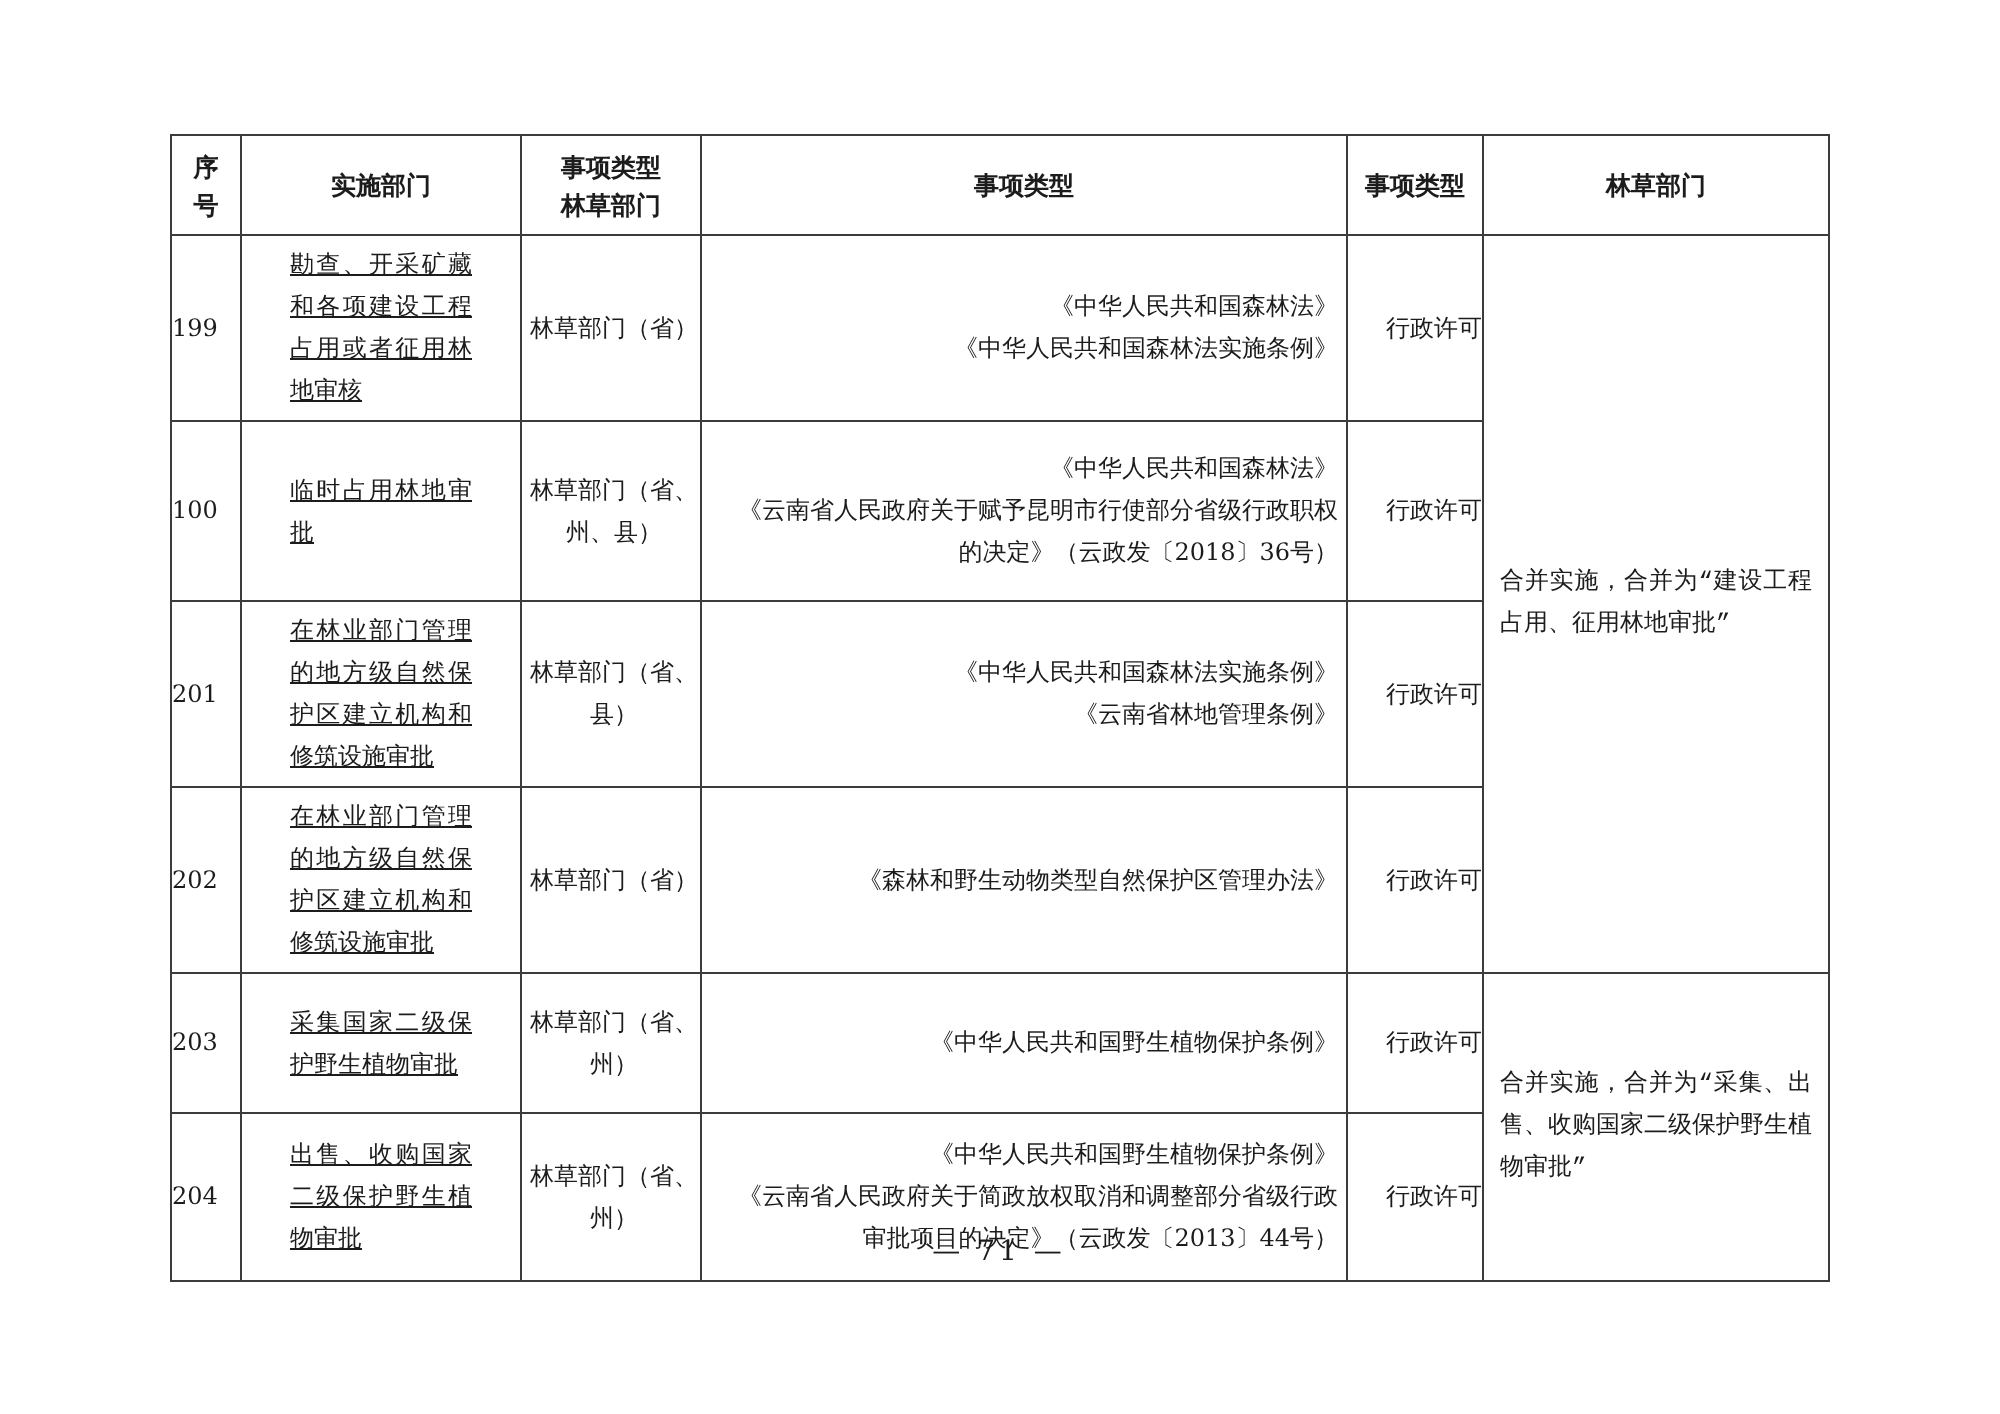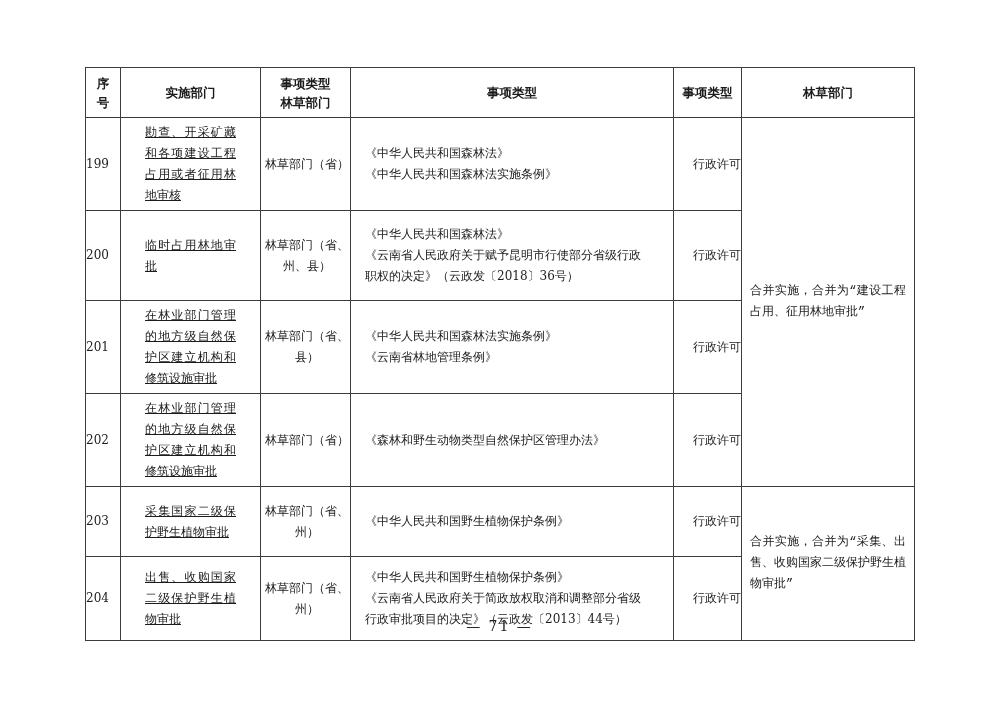--- a/index.html
+++ b/index.html
@@ -46,22 +46,22 @@
   td.c-name {
     text-align: justify;
     padding: 4px 24px;
     text-decoration: underline;
   }
   td.c-dept {
     text-align: center;
     padding: 4px 1px 4px 4px;
   }
   td.c-basis {
-    text-align: left;
-    padding: 4px 26px 4px 14px;
+    text-align: right;
+    padding: 4px 4px 4px 14px;
   }
   td.c-type { text-align: right; }
   td.c-adjust {
     text-align: justify;
     padding: 4px 8px;
     font-family: Liberation Mono, monospace;
   }
   .footer {
     position: absolute;
     left: 85px; top: 618px;
@@ -118,21 +118,21 @@
         <td class="c-basis">
           <div>《中华人民共和国森林法》</div>
           <div>《中华人民共和国森林法实施条例》</div>
         </td>
         <td class="c-type">行政许可</td>
         <td class="c-adjust" rowspan="4">
           <div>合并实施，合并为“建设工程占用、征用林地审批”</div>
         </td>
       </tr>
       <tr class="h-r200">
-        <td class="c-no">200</td>
+        <td class="c-no">100</td>
         <td class="c-name">临时占用林地审批</td>
         <td class="c-dept">林草部门（省、州、县）</td>
         <td class="c-basis">
           <div>《中华人民共和国森林法》</div>
           <div>《云南省人民政府关于赋予昆明市行使部分省级行政职权的决定》（云政发〔2018〕36号）</div>
         </td>
         <td class="c-type">行政许可</td>
       </tr>
       <tr class="h-r201">
         <td class="c-no">201</td>

